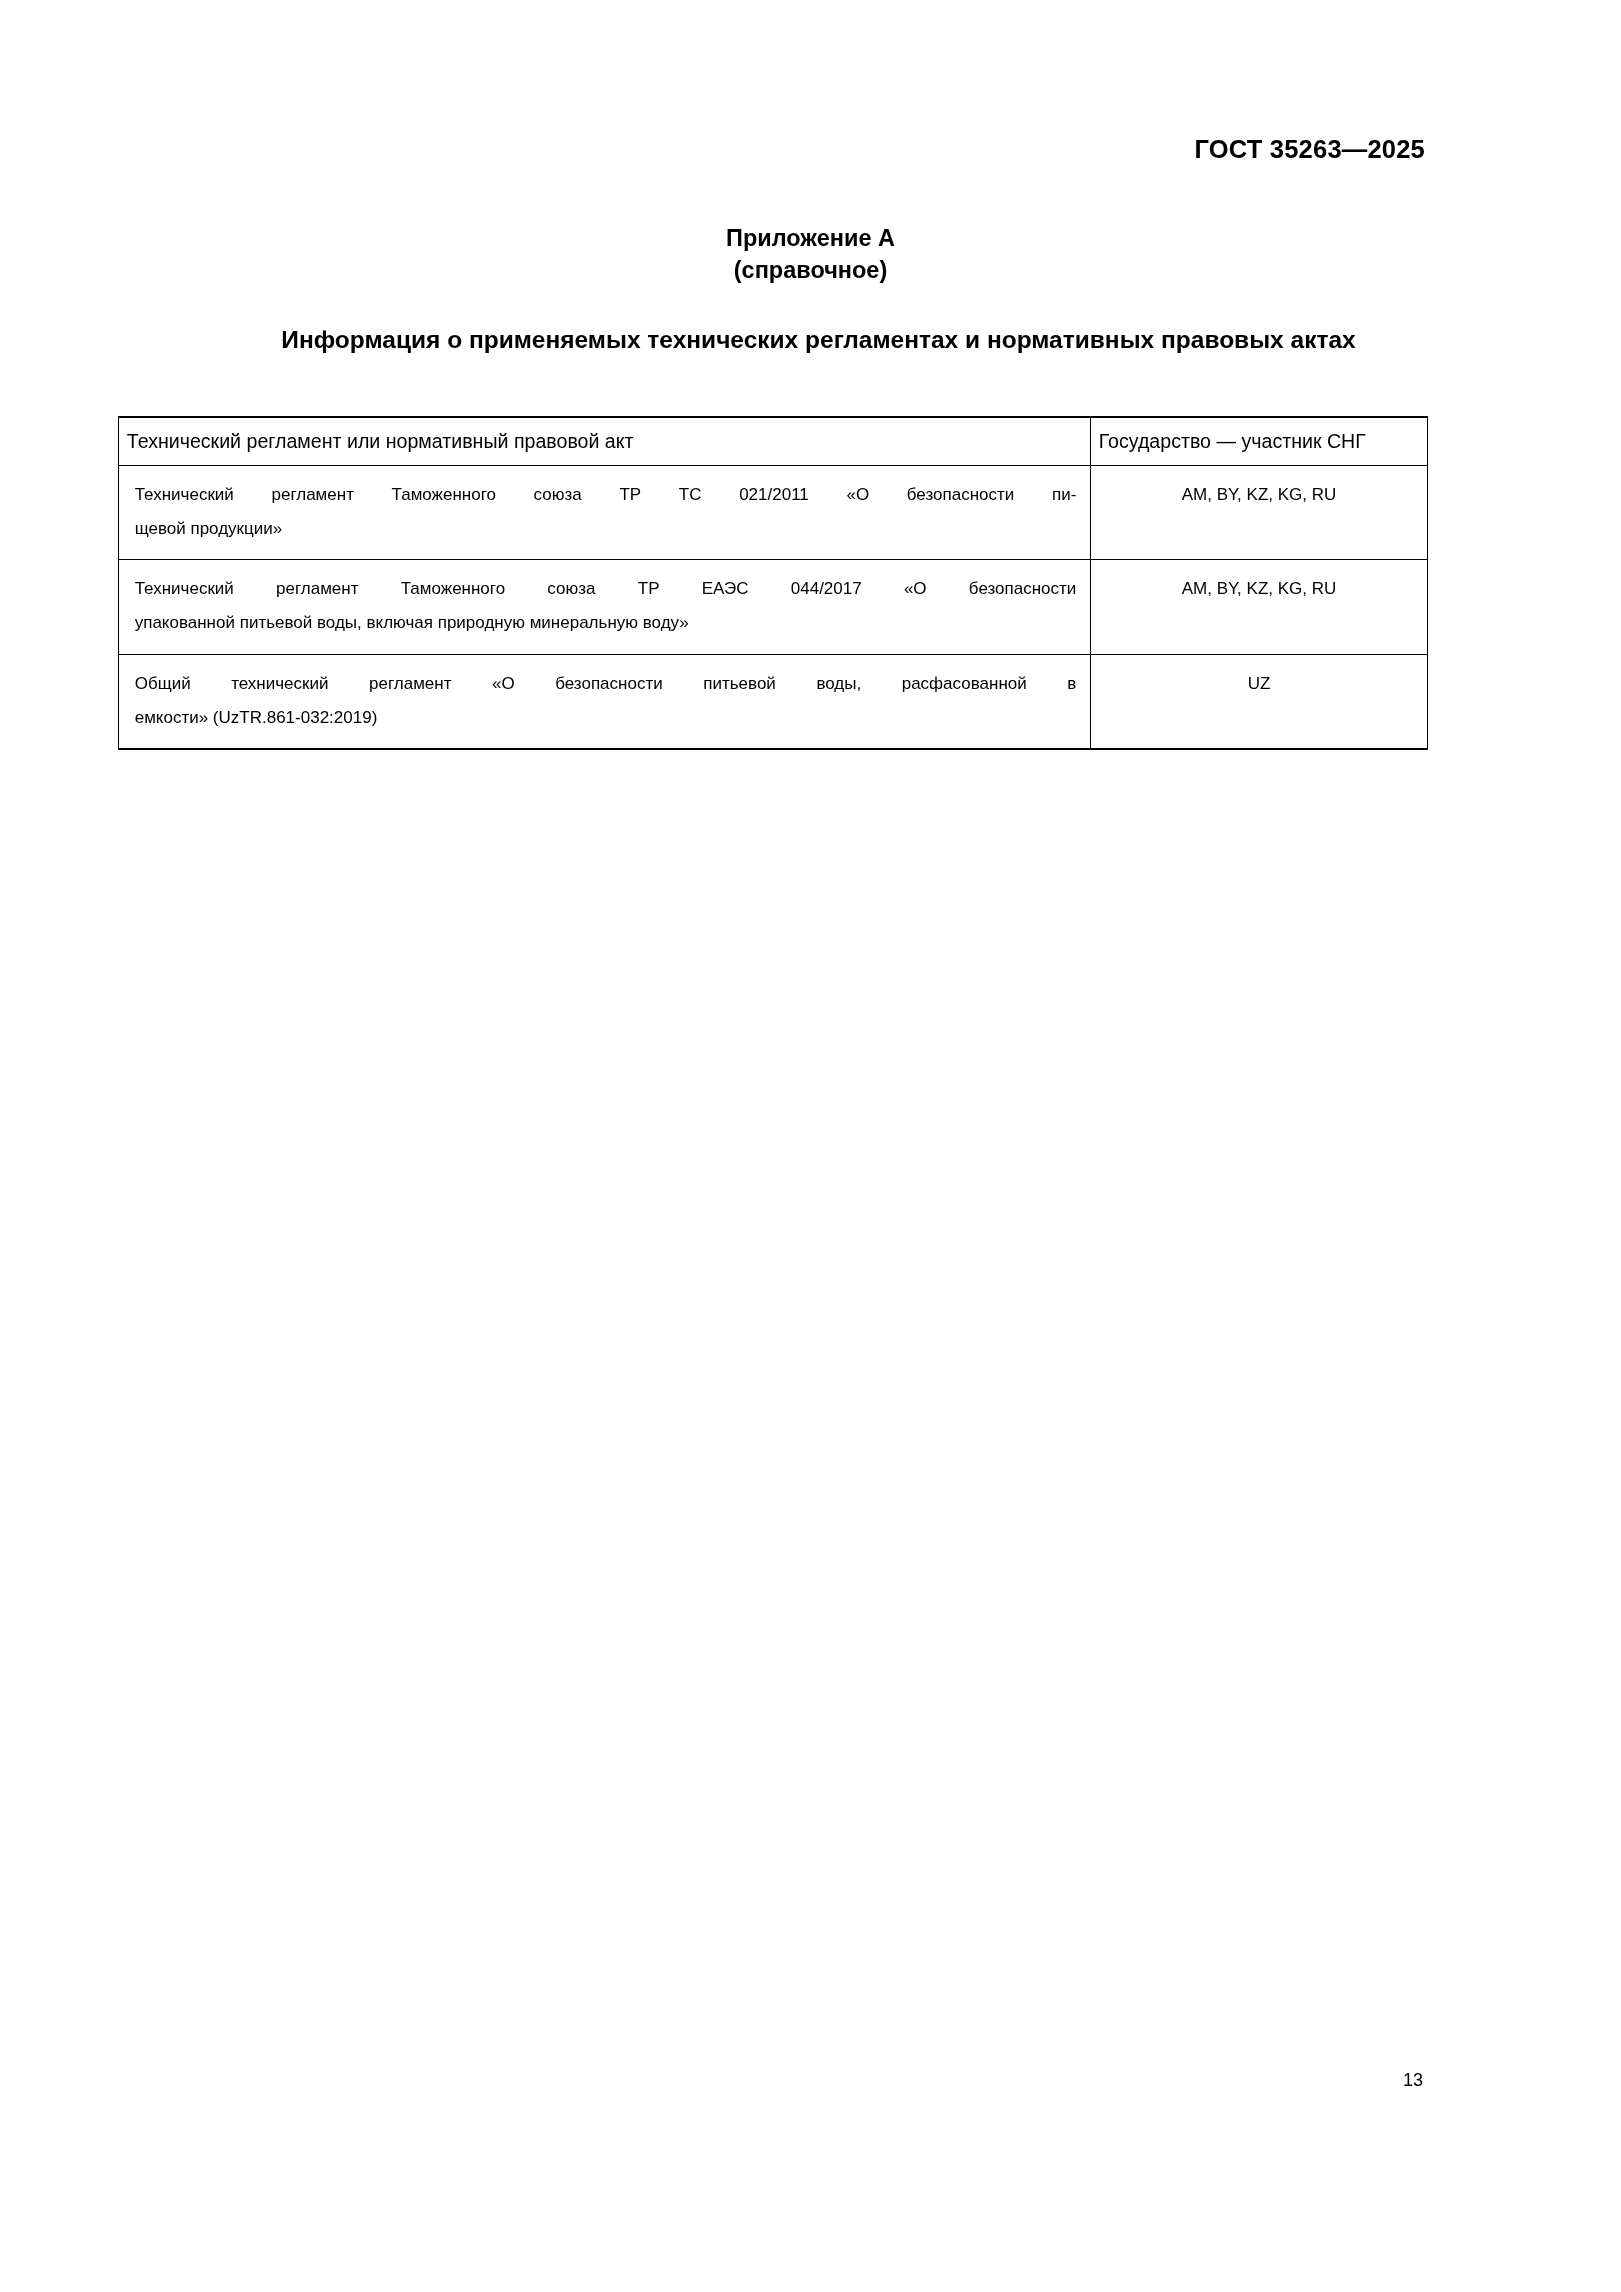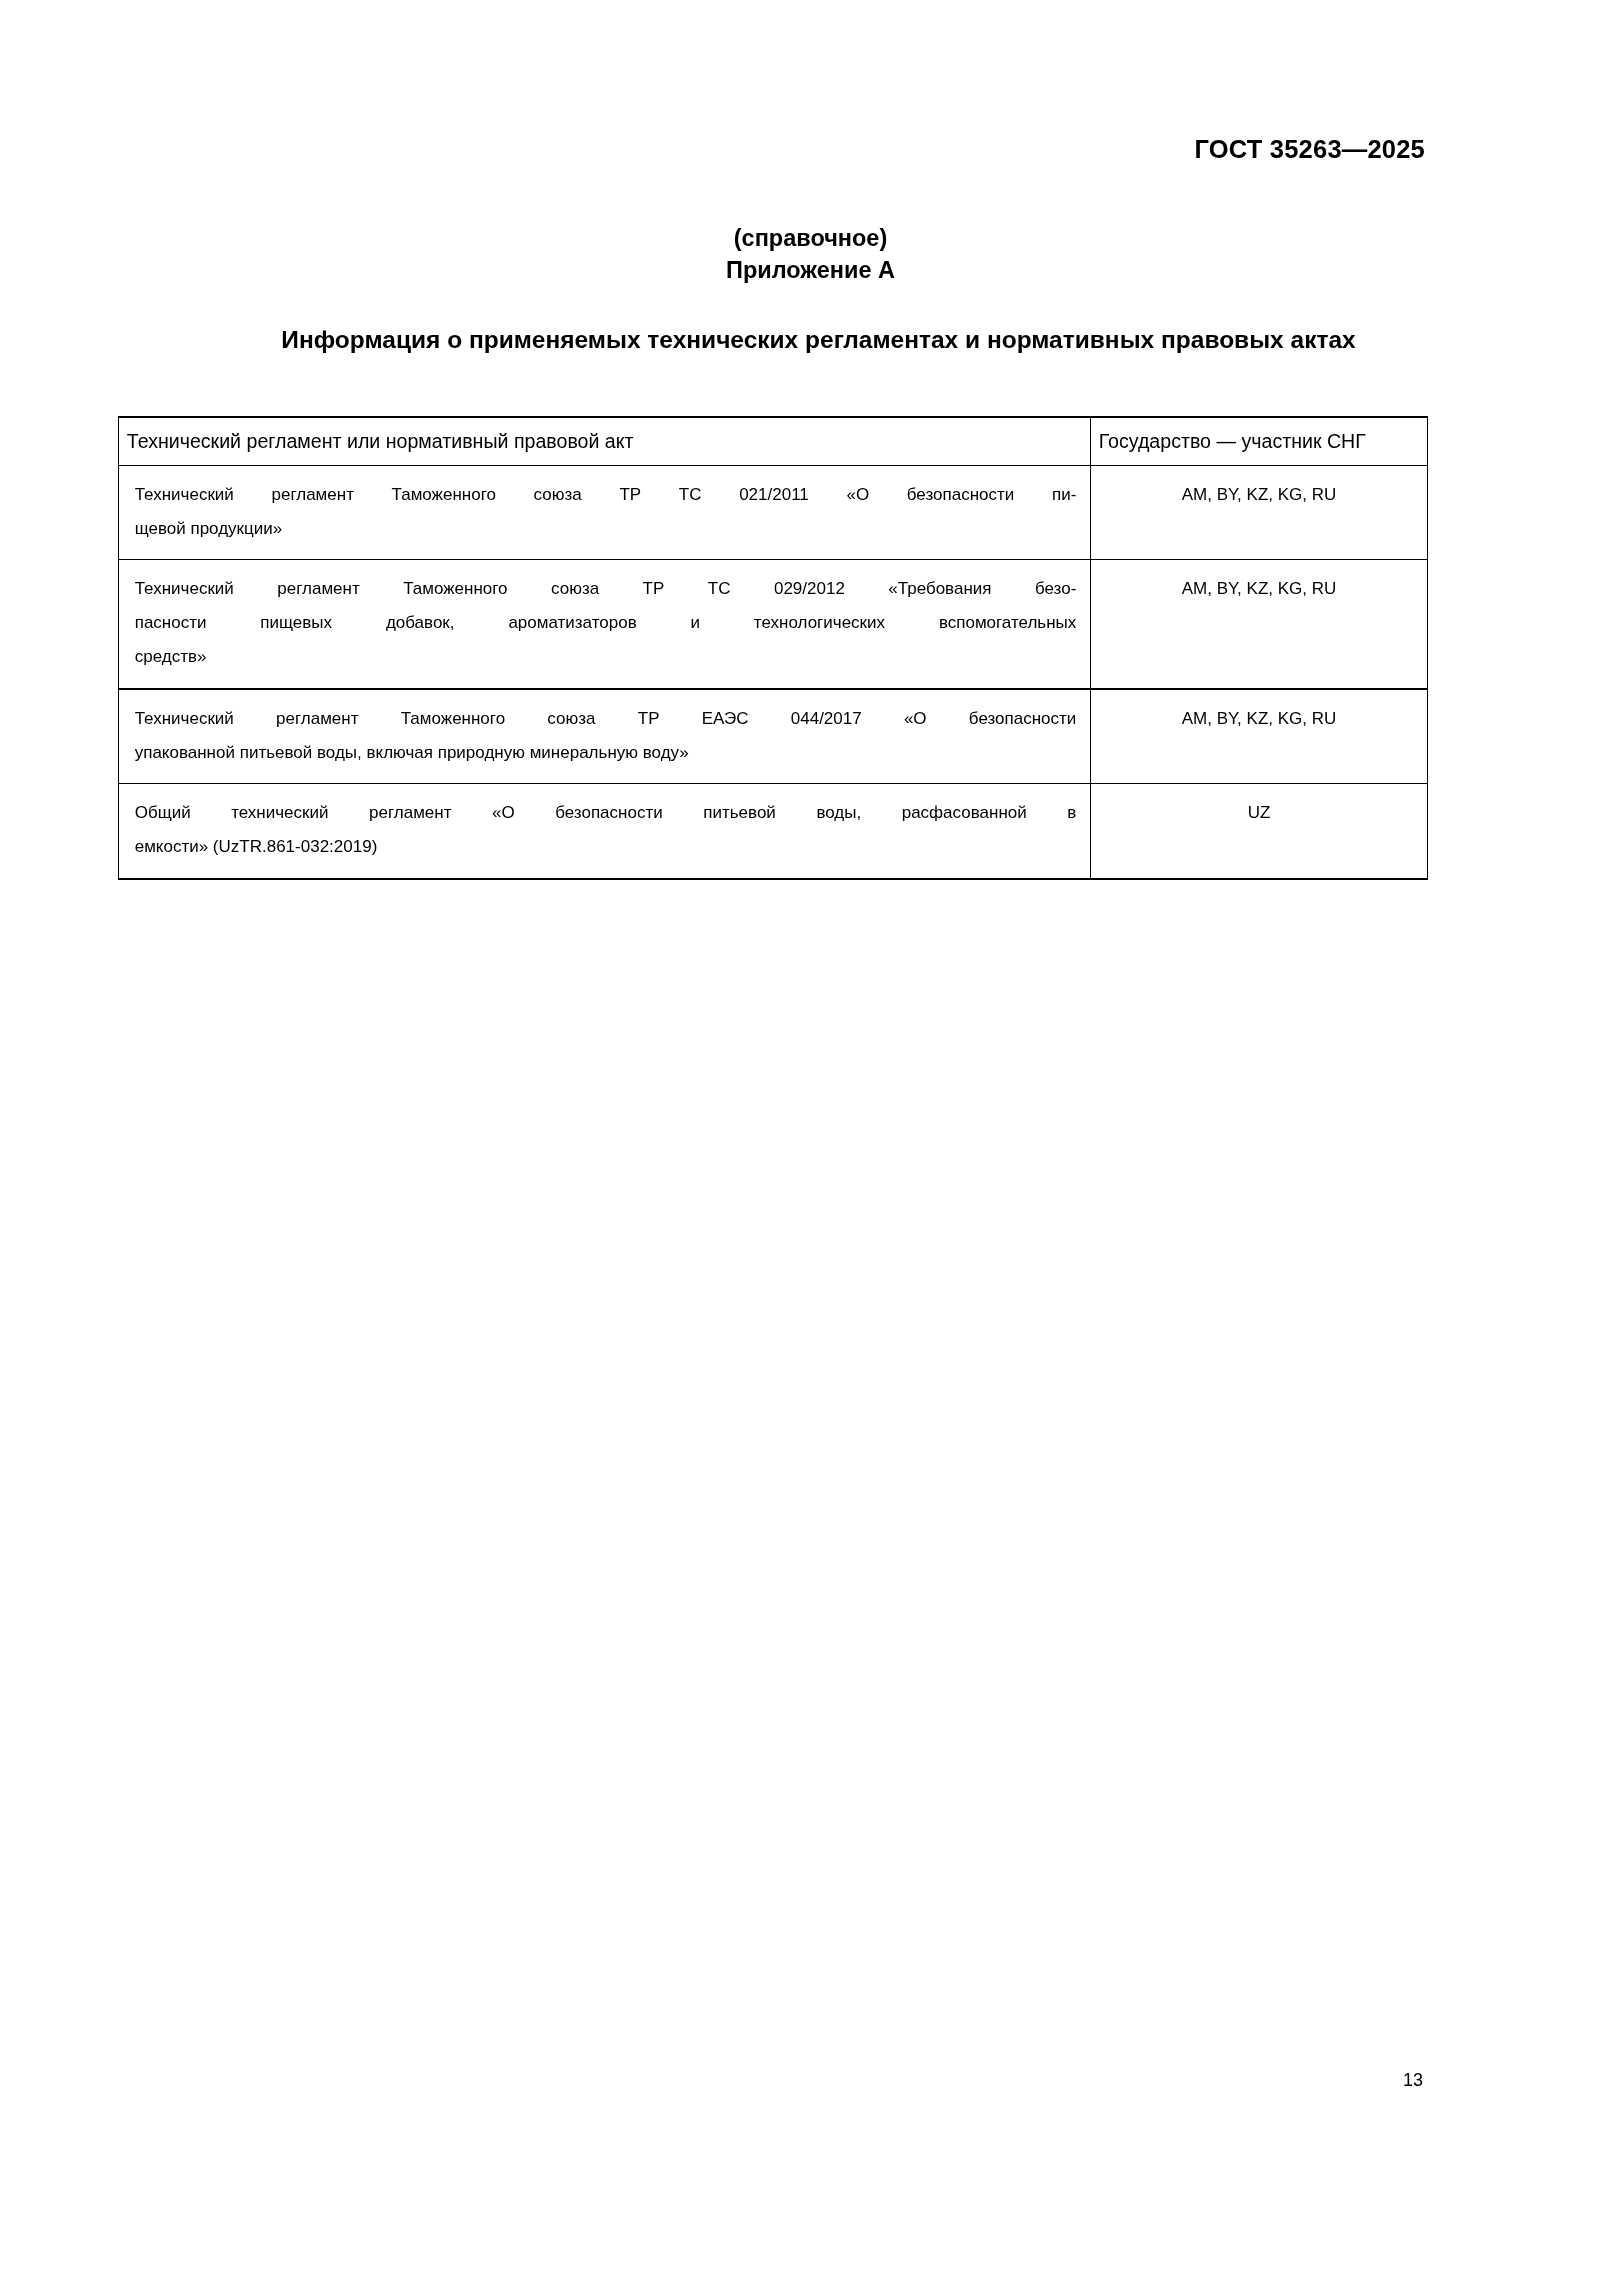--- a/index.html
+++ b/index.html
@@ -128,22 +128,22 @@
   }
 </style>
 </head>
 <body>
 
 <div class="page">
 
   <div class="doc-header">ГОСТ 35263—2025</div>
 
   <div class="appendix-block">
+    <div class="line">Приложение А</div>
     <div class="line">(справочное)</div>
-    <div class="line">Приложение А</div>
   </div>
 
   <div class="main-title">
     <span class="t-line">Информация о применяемых технических регламентах и нормативных правовых актах</span>
   </div>
 
   <table class="reg-table">
     <colgroup>
       <col class="c1">
       <col class="c2">
@@ -157,28 +157,20 @@
     <tbody>
 
       <tr class="r1">
         <td class="act">
           <span class="ln just">Технический регламент Таможенного союза ТР ТС 021/2011 «О безопасности пи-</span>
           <span class="ln">щевой продукции»</span>
         </td>
         <td class="states">AM, BY, KZ, KG, RU</td>
       </tr>
 
-      <tr class="r2">
-        <td class="act">
-          <span class="ln just">Технический регламент Таможенного союза ТР ТС 029/2012 «Требования безо-</span>
-          <span class="ln just">пасности пищевых добавок, ароматизаторов и технологических вспомогательных</span>
-          <span class="ln">средств»</span>
-        </td>
-        <td class="states">AM, BY, KZ, KG, RU</td>
-      </tr>
 
       <tr class="r3">
         <td class="act">
           <span class="ln just">Технический регламент Таможенного союза ТР ЕАЭС 044/2017 «О безопасности</span>
           <span class="ln">упакованной питьевой воды, включая природную минеральную воду»</span>
         </td>
         <td class="states">AM, BY, KZ, KG, RU</td>
       </tr>
 
       <tr class="r4">

